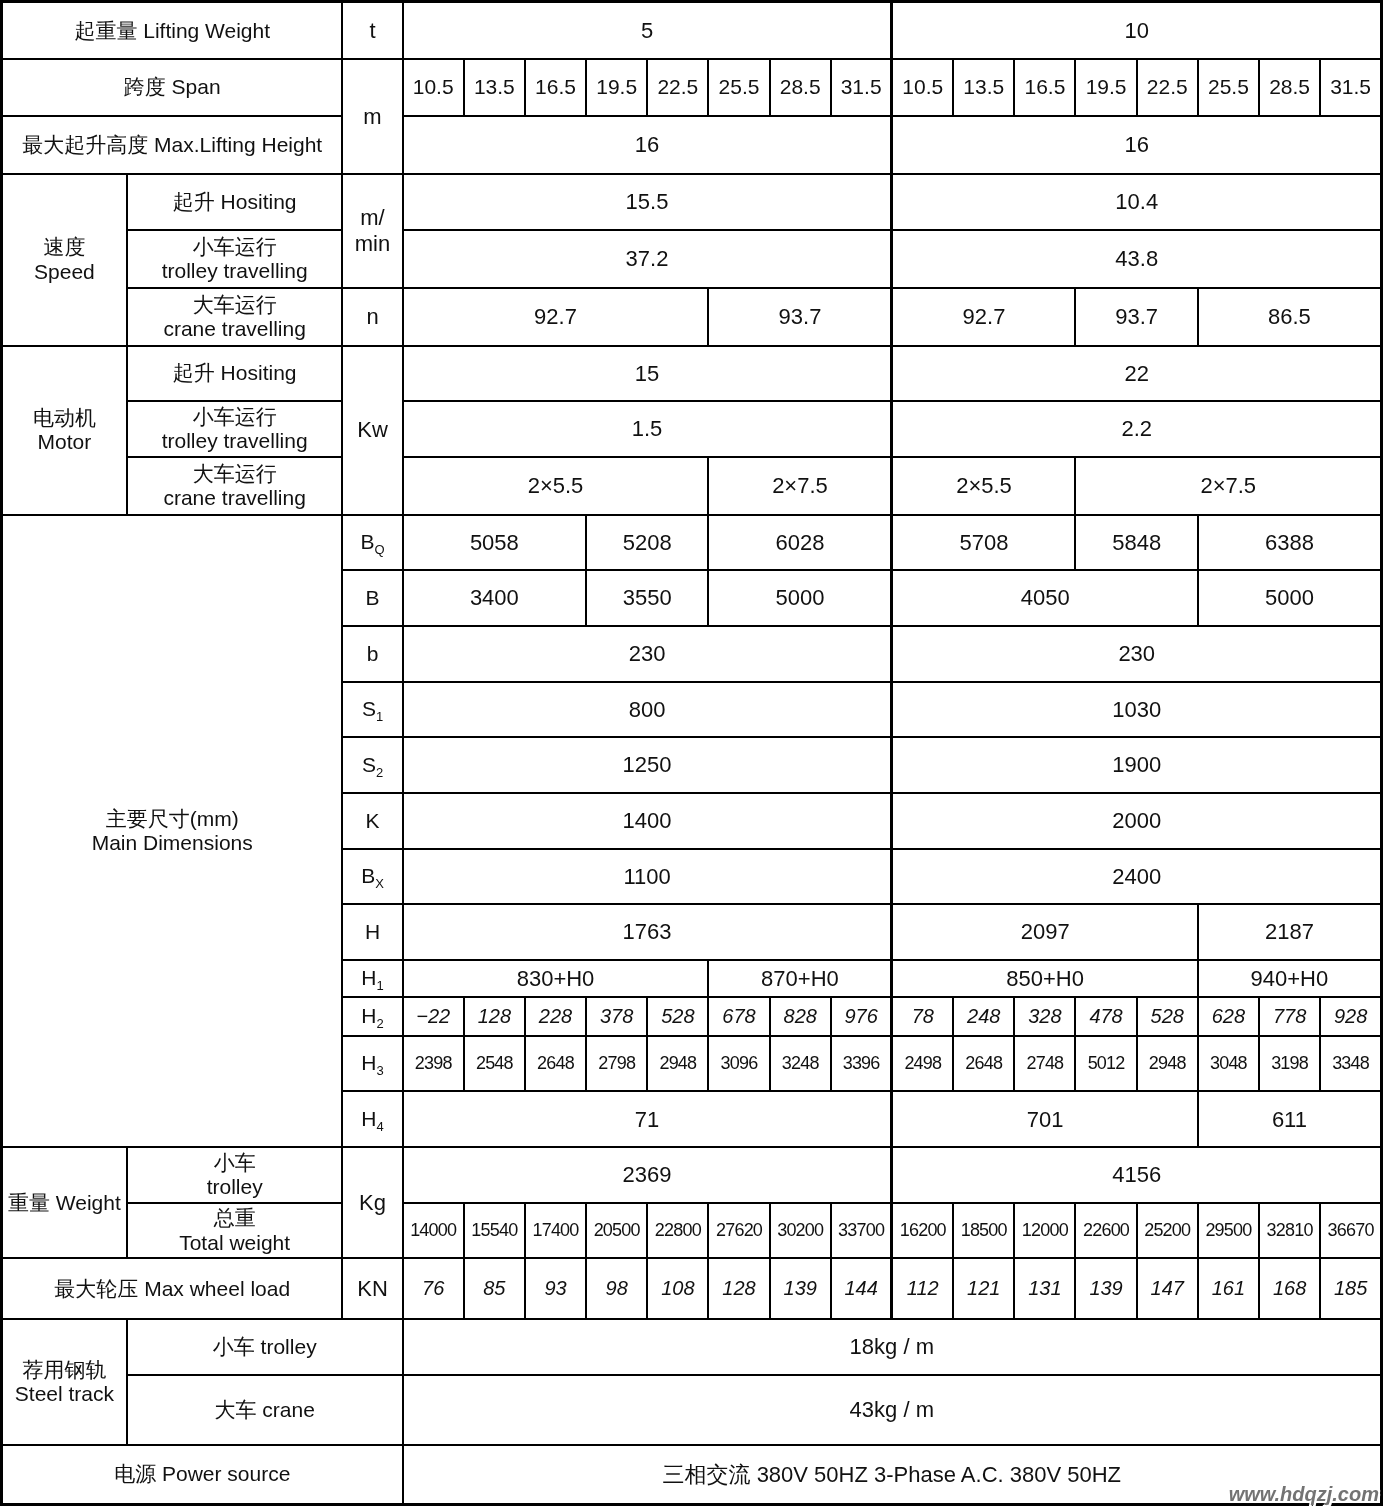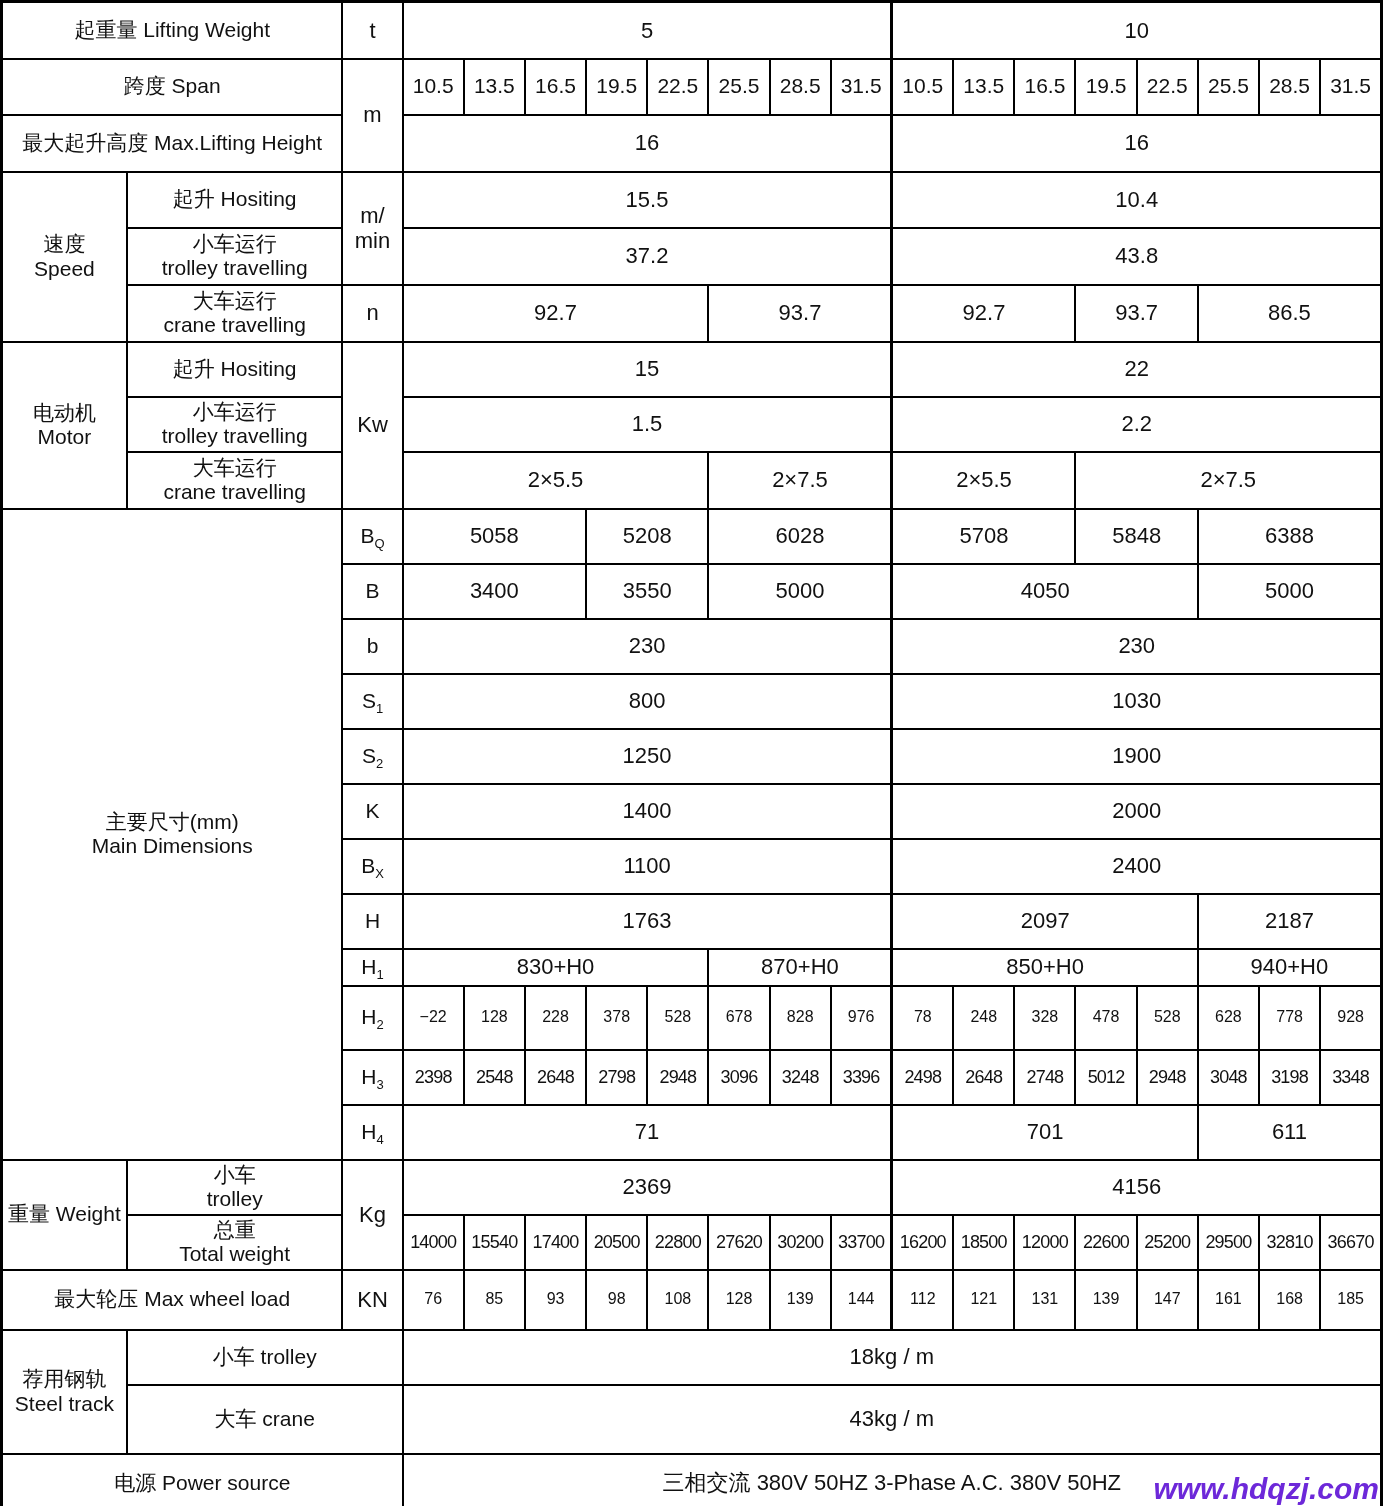--- a/index.html
+++ b/index.html
@@ -3,26 +3,26 @@
 <meta charset="utf-8">
 <style>
   html,body{margin:0;padding:0;background:#fff;}
   .page{position:relative;width:1383px;height:1506px;background:#ffffff;
         font-family:"Liberation Sans","DejaVu Sans",sans-serif;color:#111;}
   table.spec{border-collapse:collapse;table-layout:fixed;width:1383px;height:1506px;
              border:3px solid #000;}
   td{border:2px solid #000;text-align:center;vertical-align:middle;padding:0;
      font-size:22px;line-height:1.15;white-space:pre-line;overflow:hidden;}
   td.lab{font-size:21px;}
-  td.md{font-size:16px;}
+  td.md{font-size:20px;font-style:italic;}
   td.sm{font-size:18px;letter-spacing:-0.8px;margin-top:32px;}
   td.dv{border-left-width:3px;}
   sub{font-size:13px;line-height:0;}
-  .wm{position:absolute;right:4px;bottom:0px;font-size:30px;font-weight:bold;font-style:italic;
-      color:#6d28d9;letter-spacing:0px;
+  .wm{position:absolute;right:4px;bottom:0px;font-size:20px;font-weight:bold;font-style:italic;
+      color:#737373;letter-spacing:0px;
       text-shadow:-2px -2px 0 #fff,2px -2px 0 #fff,-2px 2px 0 #fff,2px 2px 0 #fff,0 0 3px #fff;}
 </style>
 </head>
 <body>
 
 <div class="page">
 <table class="spec">
 <colgroup>
   <col style="width:125px">
         <col style="width:215px">
@@ -164,21 +164,21 @@
   <td colspan="5" class="dv">2097</td>
   <td colspan="3">2187</td>
 </tr>
 <tr style="height:37px">
   <td class="lab"><span>H</span><sub>1</sub></td>
   <td colspan="5">830+H0</td>
   <td colspan="3">870+H0</td>
   <td colspan="5" class="dv">850+H0</td>
   <td colspan="3">940+H0</td>
 </tr>
-<tr style="height:64px">
+<tr style="height:38px">
   <td class="lab"><span>H</span><sub>2</sub></td>
   <td class="md">−22</td>
   <td class="md">128</td>
   <td class="md">228</td>
   <td class="md">378</td>
   <td class="md">528</td>
   <td class="md">678</td>
   <td class="md">828</td>
   <td class="md">976</td>
   <td class="md dv">78</td>

